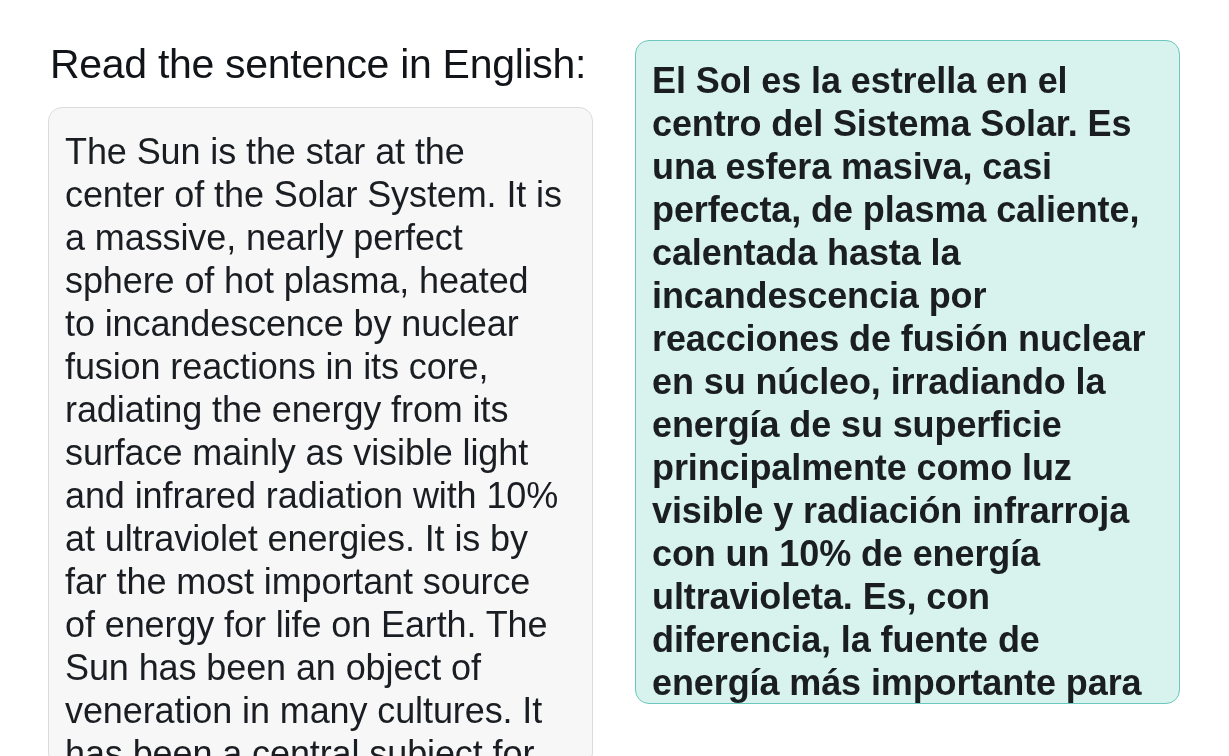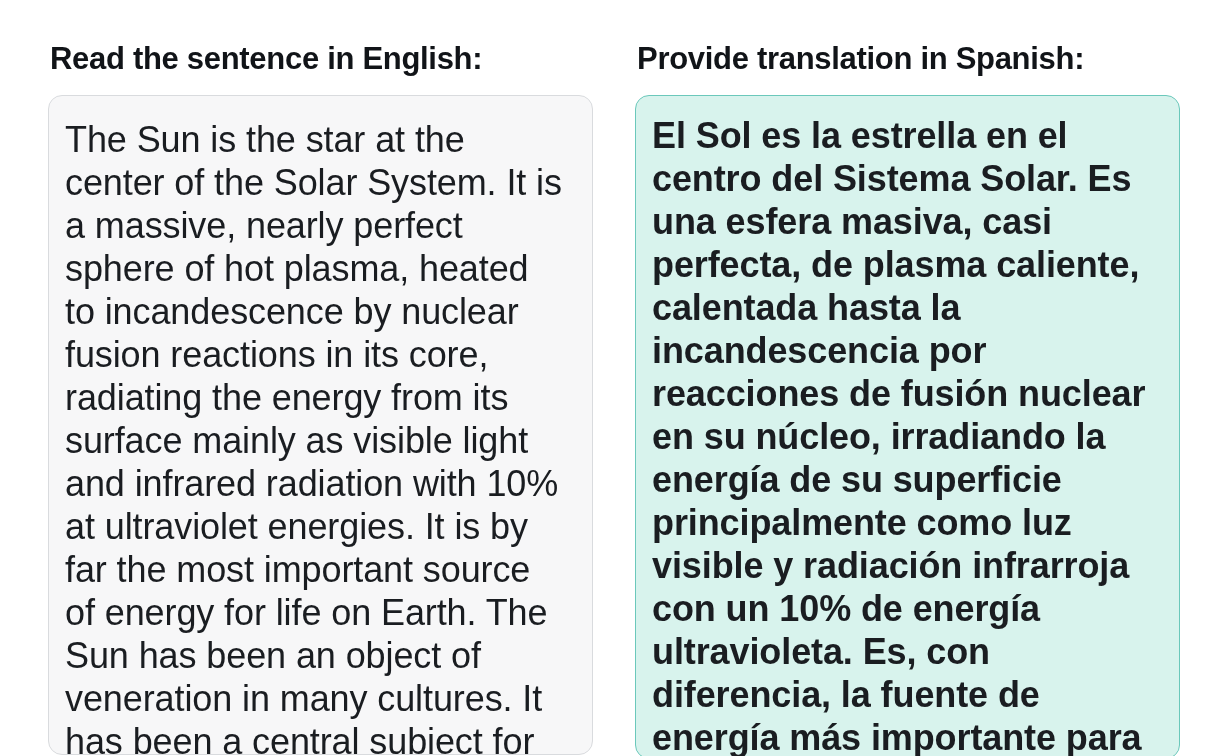--- a/index.html
+++ b/index.html
@@ -24,22 +24,22 @@
     align-items: flex-start;
   }
 
   .column {
     width: 545px;
     display: flex;
     flex-direction: column;
   }
 
   .column-heading {
-    font-size: 31px;
-    font-weight: 700;
+    font-size: 41px;
+    font-weight: 400;
     color: #111418;
     letter-spacing: -0.3px;
     margin: 0 0 18px 2px;
     line-height: 1.2;
   }
 
   .text-panel {
     border-radius: 14px;
     box-sizing: border-box;
     padding: 22px 26px 0 16px;
@@ -78,19 +78,18 @@
 <div class="page">
 
   <div class="column">
     <h2 class="column-heading">Read the sentence in English:</h2>
     <div class="text-panel panel-source">
       <p class="body-text">The Sun is the star at the center of the Solar System. It is a massive, nearly perfect sphere of hot plasma, heated to incandescence by nuclear fusion reactions in its core, radiating the energy from its surface mainly as visible light and infrared radiation with 10% at ultraviolet energies. It is by far the most important source of energy for life on Earth. The Sun has been an object of veneration in many cultures. It has been a central subject for</p>
     </div>
   </div>
 
   <div class="column">
-    <h2 class="column-heading">Provide translation in Spanish:</h2>
     <div class="text-panel panel-target">
       <p class="body-text">El Sol es la estrella en el centro del Sistema Solar. Es una esfera masiva, casi perfecta, de plasma caliente, calentada hasta la incandescencia por reacciones de fusión nuclear en su núcleo, irradiando la energía de su superficie principalmente como luz visible y radiación infrarroja con un 10% de energía ultravioleta. Es, con diferencia, la fuente de energía más importante para la vida en la Tierra. El Sol ha sido objeto de veneración en muchas culturas.</p>
     </div>
   </div>
 
 </div>
 
 </body></html>

